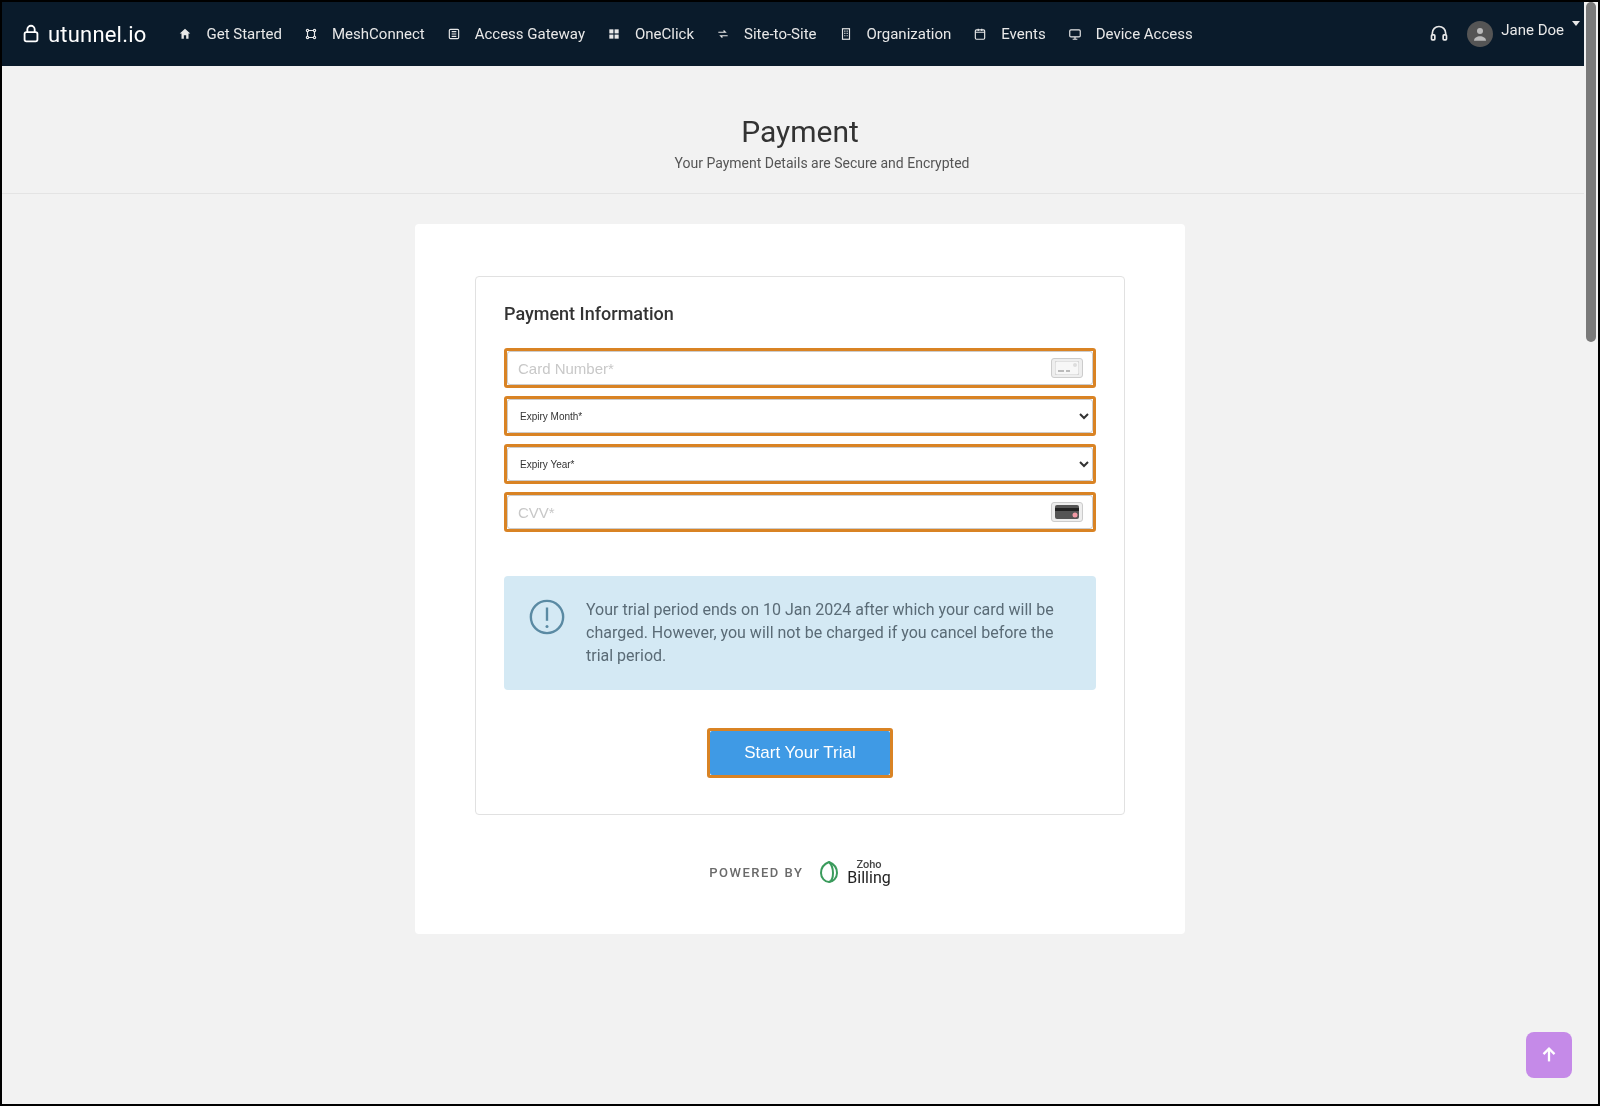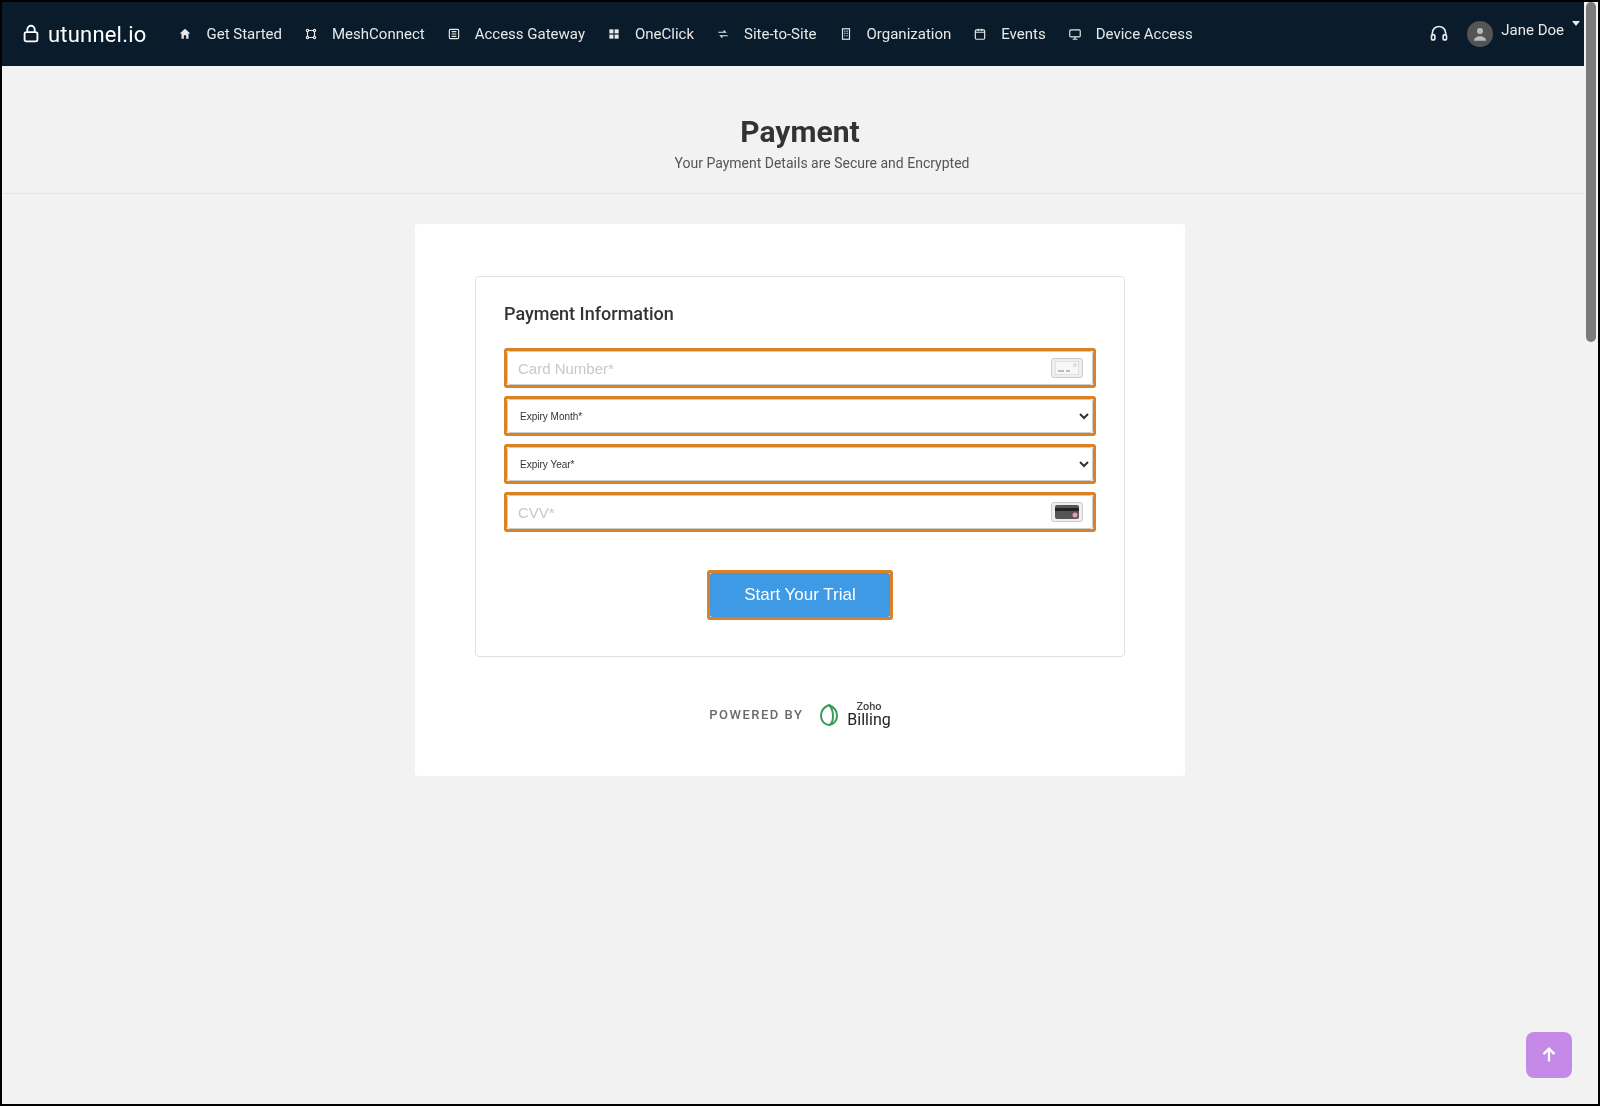--- a/index.html
+++ b/index.html
@@ -51,21 +51,21 @@
     width:0;height:0;border-left:4px solid transparent;border-right:4px solid transparent;border-top:5px solid #e8e8e8;
   }
 
   
   .page-header {
     text-align: center;
     padding: 48px 0 22px 0;
     border-bottom: 1px solid #e4e4e4;
     background: #f2f2f2;
   }
-  .page-title { font-size: 30px; color: #333; font-weight: 700; margin-bottom: 6px;}
+  .page-title { font-size: 30px; color: #333; font-weight: 400; margin-bottom: 6px;}
   .page-subtitle { font-size: 14px; color: #555; margin-left: 44px;}
 
   
   .outer-card {
     width: 770px;
     margin: 30px auto 0 auto;
     background: #fff;
     border-radius: 4px;
     padding: 52px 60px 48px 60px;
   }
@@ -340,20 +340,30 @@
       <input type="text" class="text-field" placeholder="CVV*" style="">
       <span class="card-icon-right">
         <svg width="24" height="14" viewBox="0 0 24 14">
             <rect x="0" y="0" width="24" height="14" rx="2" fill="#555"></rect>
             <rect x="0" y="3" width="24" height="3" fill="#222"></rect>
             <circle cx="20" cy="10" r="2.5" fill="#f29aa5"></circle>
           </svg>
       </span>
     </div>
 
+    <div class="info-banner">
+      <span class="info-icon">
+        <svg width="38" height="38" viewBox="0 0 40 40" fill="none" stroke="#5a8aa3" stroke-width="2.5">
+          <circle cx="20" cy="20" r="17"></circle>
+          <line x1="20" y1="10" x2="20" y2="24"></line>
+          <circle cx="20" cy="30" r="1.6" fill="#5a8aa3" stroke="none"></circle>
+        </svg>
+      </span>
+      <div class="info-text">Your trial period ends on 10 Jan 2024 after which your card will be charged. However, you will not be charged if you cancel before the trial period.</div>
+    </div>
 
     <div class="cta-wrap">
       <span class="cta-btn-outline">
         <button class="cta-btn">Start Your Trial</button>
       </span>
     </div>
   </div>
 
   <div class="powered">
     <span>POWERED BY</span>

